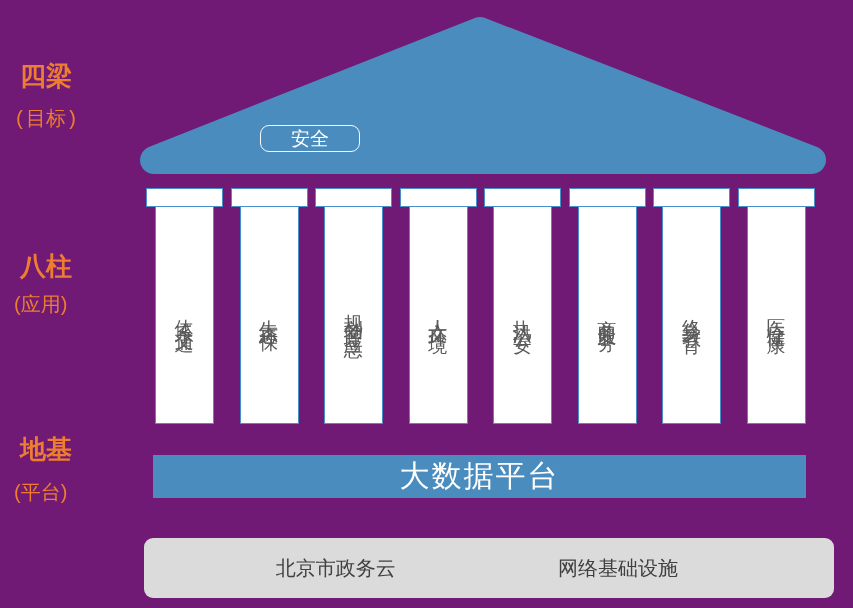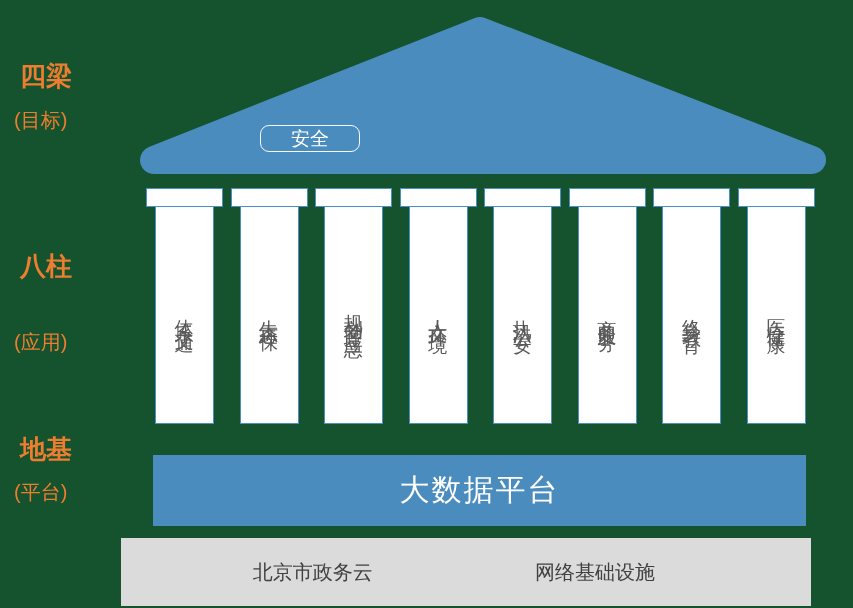--- a/index.html
+++ b/index.html
@@ -10,36 +10,36 @@
     --gray-bar-bg:#DBDBDB;
     --gray-bar-text:#404040;
     --white:#FFFFFF;
   }
   *{margin:0;padding:0;box-sizing:border-box;}
   html,body{background:#fff;}
   body{font-family:"Liberation Sans","DejaVu Sans",sans-serif;}
   .canvas{
     position:relative;
     width:853px;height:608px;
-    background:#14532d;
+    background:#701a75;
     overflow:hidden;
   }
 
   
   .side-label{position:absolute;left:14px;color:var(--orange);}
   .side-label .t{
     position:absolute;left:6px;top:0;
     font-size:26px;font-weight:600;line-height:1.1;white-space:nowrap;
   }
   .side-label .s{
     position:absolute;left:0;
     font-size:20px;font-weight:400;line-height:1.1;white-space:nowrap;
   }
-  #side-0{top:62px;}  #side-0 .s{top:47px;}
-  #side-1{top:252px;} #side-1 .s{top:41px;margin-top:38px;}
+  #side-0{top:62px;}  #side-0 .s{top:47px;font-family:Liberation Mono, monospace;}
+  #side-1{top:252px;} #side-1 .s{top:41px;}
   #side-2{top:435px;} #side-2 .s{top:46px;}
 
   
   .roof-svg{position:absolute;left:130px;top:0;width:705px;height:182px;}
   .roof-title{
     position:absolute;left:473px;top:62px;transform:translateX(-50%);
     color:var(--white);font-size:32px;font-weight:400;letter-spacing:1px;
     white-space:nowrap;
   }
   .badge-row{
@@ -72,32 +72,33 @@
     background:#fff;border:1.5px solid var(--pillar-border);
   }
   .pillar .label{
     writing-mode:vertical-rl;text-orientation:upright;
     font-size:19px;letter-spacing:5px;line-height:1;
     color:var(--pillar-text);white-space:nowrap;
   }
 
   
   .platform-bar{
-    position:absolute;left:153px;top:455px;width:653px;height:71px;
+    position:absolute;left:153px;top:455px;width:653px;height:43px;
     background:var(--roof-blue);
     display:flex;align-items:center;justify-content:center;
   }
   .platform-bar .label{
     color:var(--white);font-size:30px;letter-spacing:2px;white-space:nowrap;
   }
 
   
   .foundation-bar{
-    position:absolute;left:121px;top:538px;width:690px;height:68px;
+    position:absolute;left:144px;top:538px;width:690px;height:60px;
     background:var(--gray-bar-bg);
+    border-radius:9px;
   }
   .foundation-bar .item{
     position:absolute;top:50%;transform:translate(-50%,-50%);
     color:var(--gray-bar-text);font-size:20px;white-space:nowrap;
   }
   .foundation-bar .item.first{left:27.8%;}
   .foundation-bar .item.second{left:68.7%;}
 </style>
 </head>
 <body>

